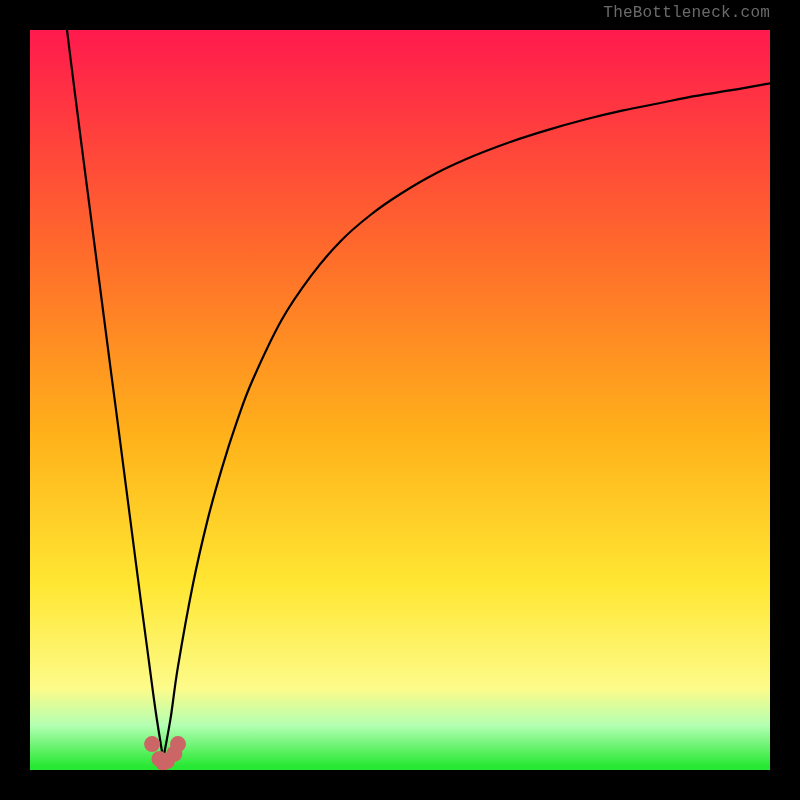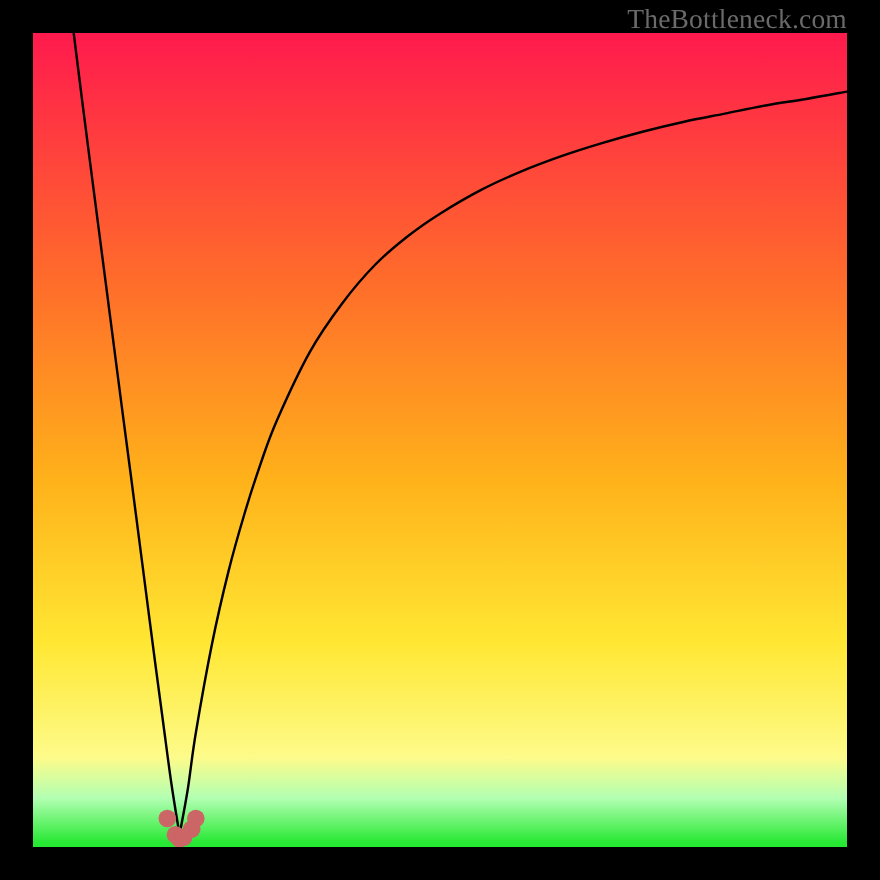--- a/index.html
+++ b/index.html
@@ -24,24 +24,24 @@
     left: 0;
     top: 0;
     width: 740px;
     height: 740px;
   }
   .watermark {
     position: absolute;
     top: 4px;
     right: 30px;
     color: #6a6a6a;
-    font-size: 25px;
+    font-size: 16px;
     font-weight: 500;
     letter-spacing: 0.2px;
-    font-family: Liberation Serif, serif;
+    font-family: Liberation Mono, monospace;
   }
   svg {
     display: block;
   }
 </style>
 </head>
 <body>
 
 <div class="frame">
   <svg class="plot-area" viewBox="0 0 740 740" preserveAspectRatio="none">

